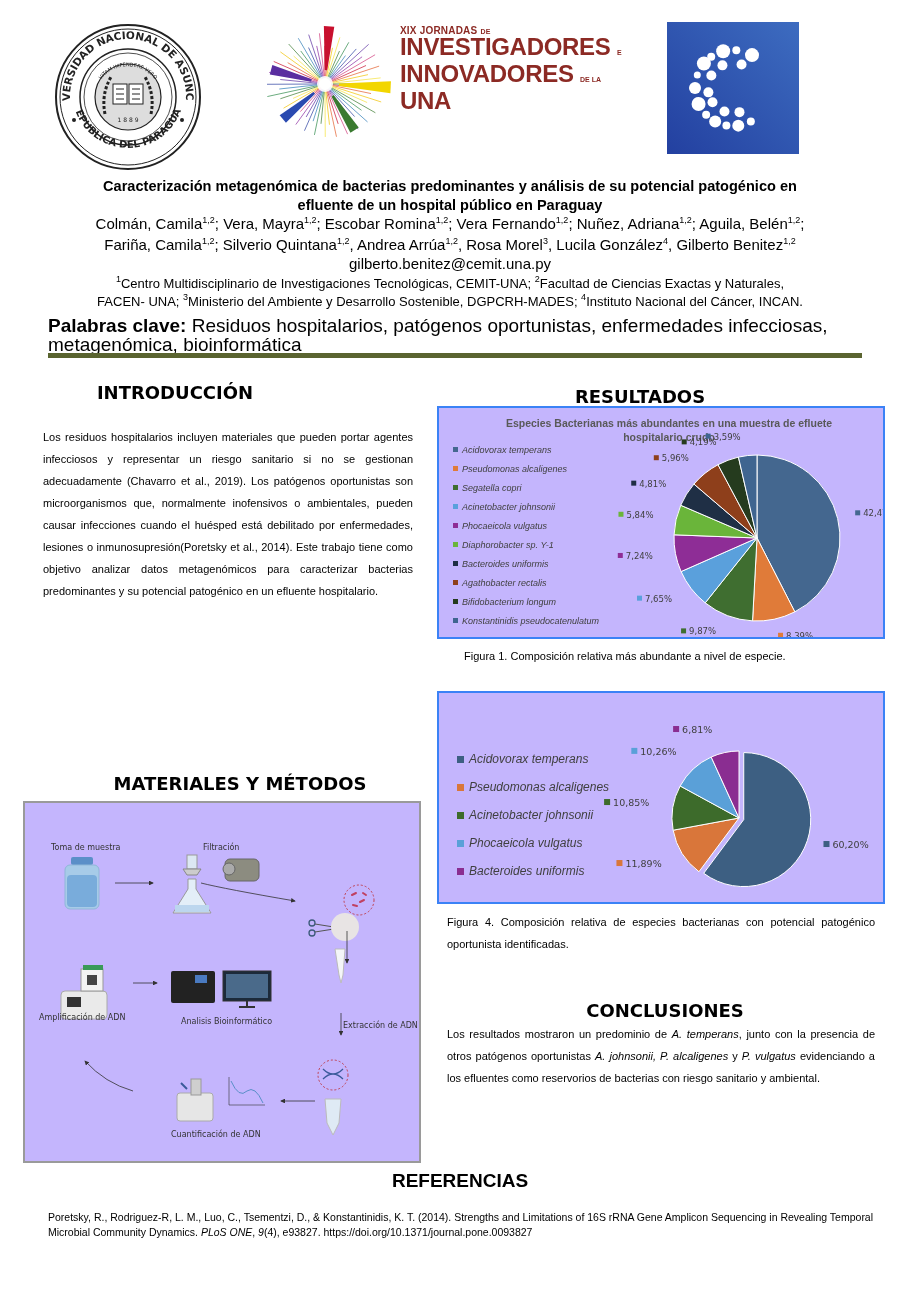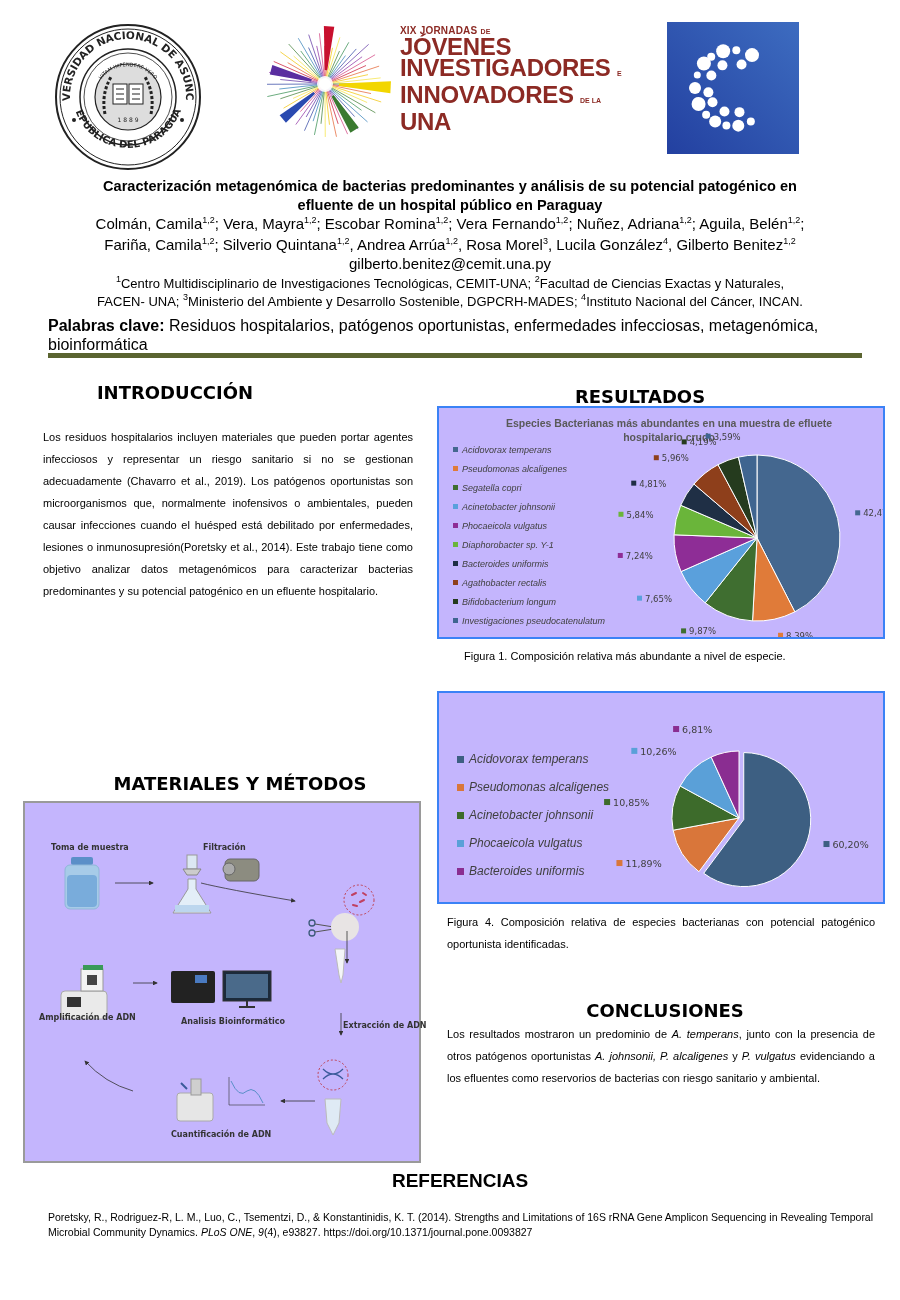--- a/index.html
+++ b/index.html
@@ -15,21 +15,21 @@
   .logo-jornadas .big { font-size: 24px; font-weight: bold; letter-spacing: -0.3px; line-height: 21px; }
   .logo-jornadas .big .tiny { font-size: 7px; font-weight: bold; letter-spacing: 0; }
   .logo-cemit { position: absolute; left: 667px; top: 22px; width: 132px; height: 132px; }
 
   
   .title { position: absolute; left: 20px; top: 176px; width: 860px; text-align: center; font-weight: bold; font-size: 15px; line-height: 19px; transform: scaleX(0.97); }
   .authors { position: absolute; left: 20px; top: 213px; width: 860px; text-align: center; font-size: 15px; line-height: 21px; }
   .authors sup, .affil sup { font-size: 9px; vertical-align: 6px; line-height: 0; }
   .email { position: absolute; left: 20px; top: 255px; width: 860px; text-align: center; font-size: 15px; }
   .affil { position: absolute; left: 10px; top: 275px; width: 880px; text-align: center; font-size: 13px; line-height: 18px; }
-  .keywords { position: absolute; left: 48px; top: 316px; width: 820px; font-size: 16px; line-height: 19px; }
+  .keywords { position: absolute; left: 48px; top: 316px; width: 820px; font-size: 19px; line-height: 19px; }
   .keywords b { font-weight: bold; }
   .rule { position: absolute; left: 48px; top: 353px; width: 814px; height: 5px; background: #5a6430; }
 
   
   .heading { position: absolute; font-family: "DejaVu Sans", sans-serif; font-weight: bold; font-size: 18px; text-align: center; }
   .h-intro { left: 40px; top: 382px; width: 270px; }
   .h-mat { left: 60px; top: 773px; width: 360px; }
   .h-res { left: 540px; top: 386px; width: 200px; }
   .h-conc { left: 540px; top: 1000px; width: 250px; }
   .h-ref { left: 350px; top: 1170px; width: 220px; font-family: "Liberation Sans", sans-serif; font-size: 19px; }
@@ -58,21 +58,21 @@
   .legend-fig1 li { font-size: 9px; height: 19px; }
   .legend-fig1 .sw { width: 5px; height: 5px; }
   .legend-fig2 { left: 18px; top: 52px; }
   .legend-fig2 li { font-size: 12px; height: 28px; }
   .legend-fig2 .sw { width: 7px; height: 7px; margin-right: 5px; }
 
   .pie-svg { position: absolute; left: 0; top: 0; }
   .pie-label { font-family: "DejaVu Sans", sans-serif; fill: #404040; }
 
   
-  .m-label { position: absolute; font-size: 8px; font-weight: bold; color: #333; white-space: nowrap; font-family: "DejaVu Sans", sans-serif; }
+  .m-label { position: absolute; font-size: 8px; font-weight: normal; color: #333; white-space: nowrap; font-family: "DejaVu Sans", sans-serif; }
 
   
   .refs { position: absolute; left: 48px; top: 1210px; width: 830px; font-size: 10.5px; line-height: 14.5px; }
   .refs p { margin-bottom: 14px; }
 </style>
 </head>
 <body>
 
 <svg class="logo-una" viewBox="0 0 150 150">
   <circle cx="75" cy="75" r="72" fill="none" stroke="#222" stroke-width="2"></circle>
@@ -167,21 +167,20 @@
     <path d="M69.7311650993763,48.00258138811993 L68.88625541170182,4.01069432221113 L79.28605007018021,4.748194141196677 L72.24146036176764,48.180598585806095 z" fill="#c8102e"></path>
     <path d="M83.98880149325369,61.440149321387125 L135.94720703962454,59.36070394368215 L135.35425575003404,71.2098455665196 L83.86302394697692,63.95360360501931 z" fill="#f2d600"></path>
     <path d="M78.59244049284337,73.0530523556593 L103.75601622188464,105.42270568294728 L95.43669517814155,110.7644802947218 L76.47479513625422,74.41277680229283 z" fill="#3a7a30"></path>
     <path d="M60.06290421093031,71.86175072078247 L30.961409400083355,100.74259211735968 L24.656059122752772,93.12759267467865 L58.457905958518886,69.92338722628185 z" fill="#2a4ab0"></path>
     <path d="M56.19805848046316,59.653425839380944 L14.792233921852628,52.613703357523775 L17.364612235043467,42.881528438898044 L56.84115305876087,57.22038210972451 z" fill="#5a2ea0"></path>
     <circle cx="70" cy="62" r="8" fill="#fff" opacity="0.9"></circle>
   </svg>
 
 <div class="logo-jornadas">
   <div class="small"><span>XIX JORNADAS</span> <span class="tiny">DE</span></div>
-  <div class="big">JÓVENES</div>
   <div class="big"><span>INVESTIGADORES</span> <span class="tiny">E</span></div>
   <div class="big"><span>INNOVADORES</span> <span class="tiny">DE LA</span></div>
   <div class="big">UNA</div>
 </div>
 
 <svg class="logo-cemit" viewBox="0 0 132 132">
   <defs>
       <linearGradient id="cg" x1="0" y1="1" x2="1" y2="0">
         <stop offset="0" stop-color="#2340a0"></stop>
         <stop offset="1" stop-color="#3d6cc0"></stop>
@@ -353,21 +352,21 @@
       <li>
         <span class="sw" style="background: rgb(142, 63, 27);"></span>
         <span>Agathobacter rectalis</span>
       </li>
       <li>
         <span class="sw" style="background: rgb(37, 59, 30);"></span>
         <span>Bifidobacterium longum</span>
       </li>
       <li>
         <span class="sw" style="background: rgb(63, 101, 144);"></span>
-        <span>Investigaciones pseudocatenulatum</span>
+        <span>Konstantinidis pseudocatenulatum</span>
       </li>
     </ul>
   <svg class="pie-svg" id="pie1" width="444" height="229">
       <path d="M318,130 L318,47 A83,83 0 0 1 355.84025556120207,203.87228884407818 z" fill="#44678f" stroke="#fff" stroke-width="1"></path>
       <g>
         <rect x="416.1839378595352" y="102.31636965338862" width="5" height="5" fill="#44678f"></rect>
         <text x="424.1839378595352" y="108.31636965338862" font-size="8.5" class="pie-label">42,47%</text>
       </g>
       <path d="M318,130 L355.84025556120207,203.87228884407818 A83,83 0 0 1 313.5437271271484,212.88028494209397 z" fill="#e07b39" stroke="#fff" stroke-width="1"></path>
       <g>

